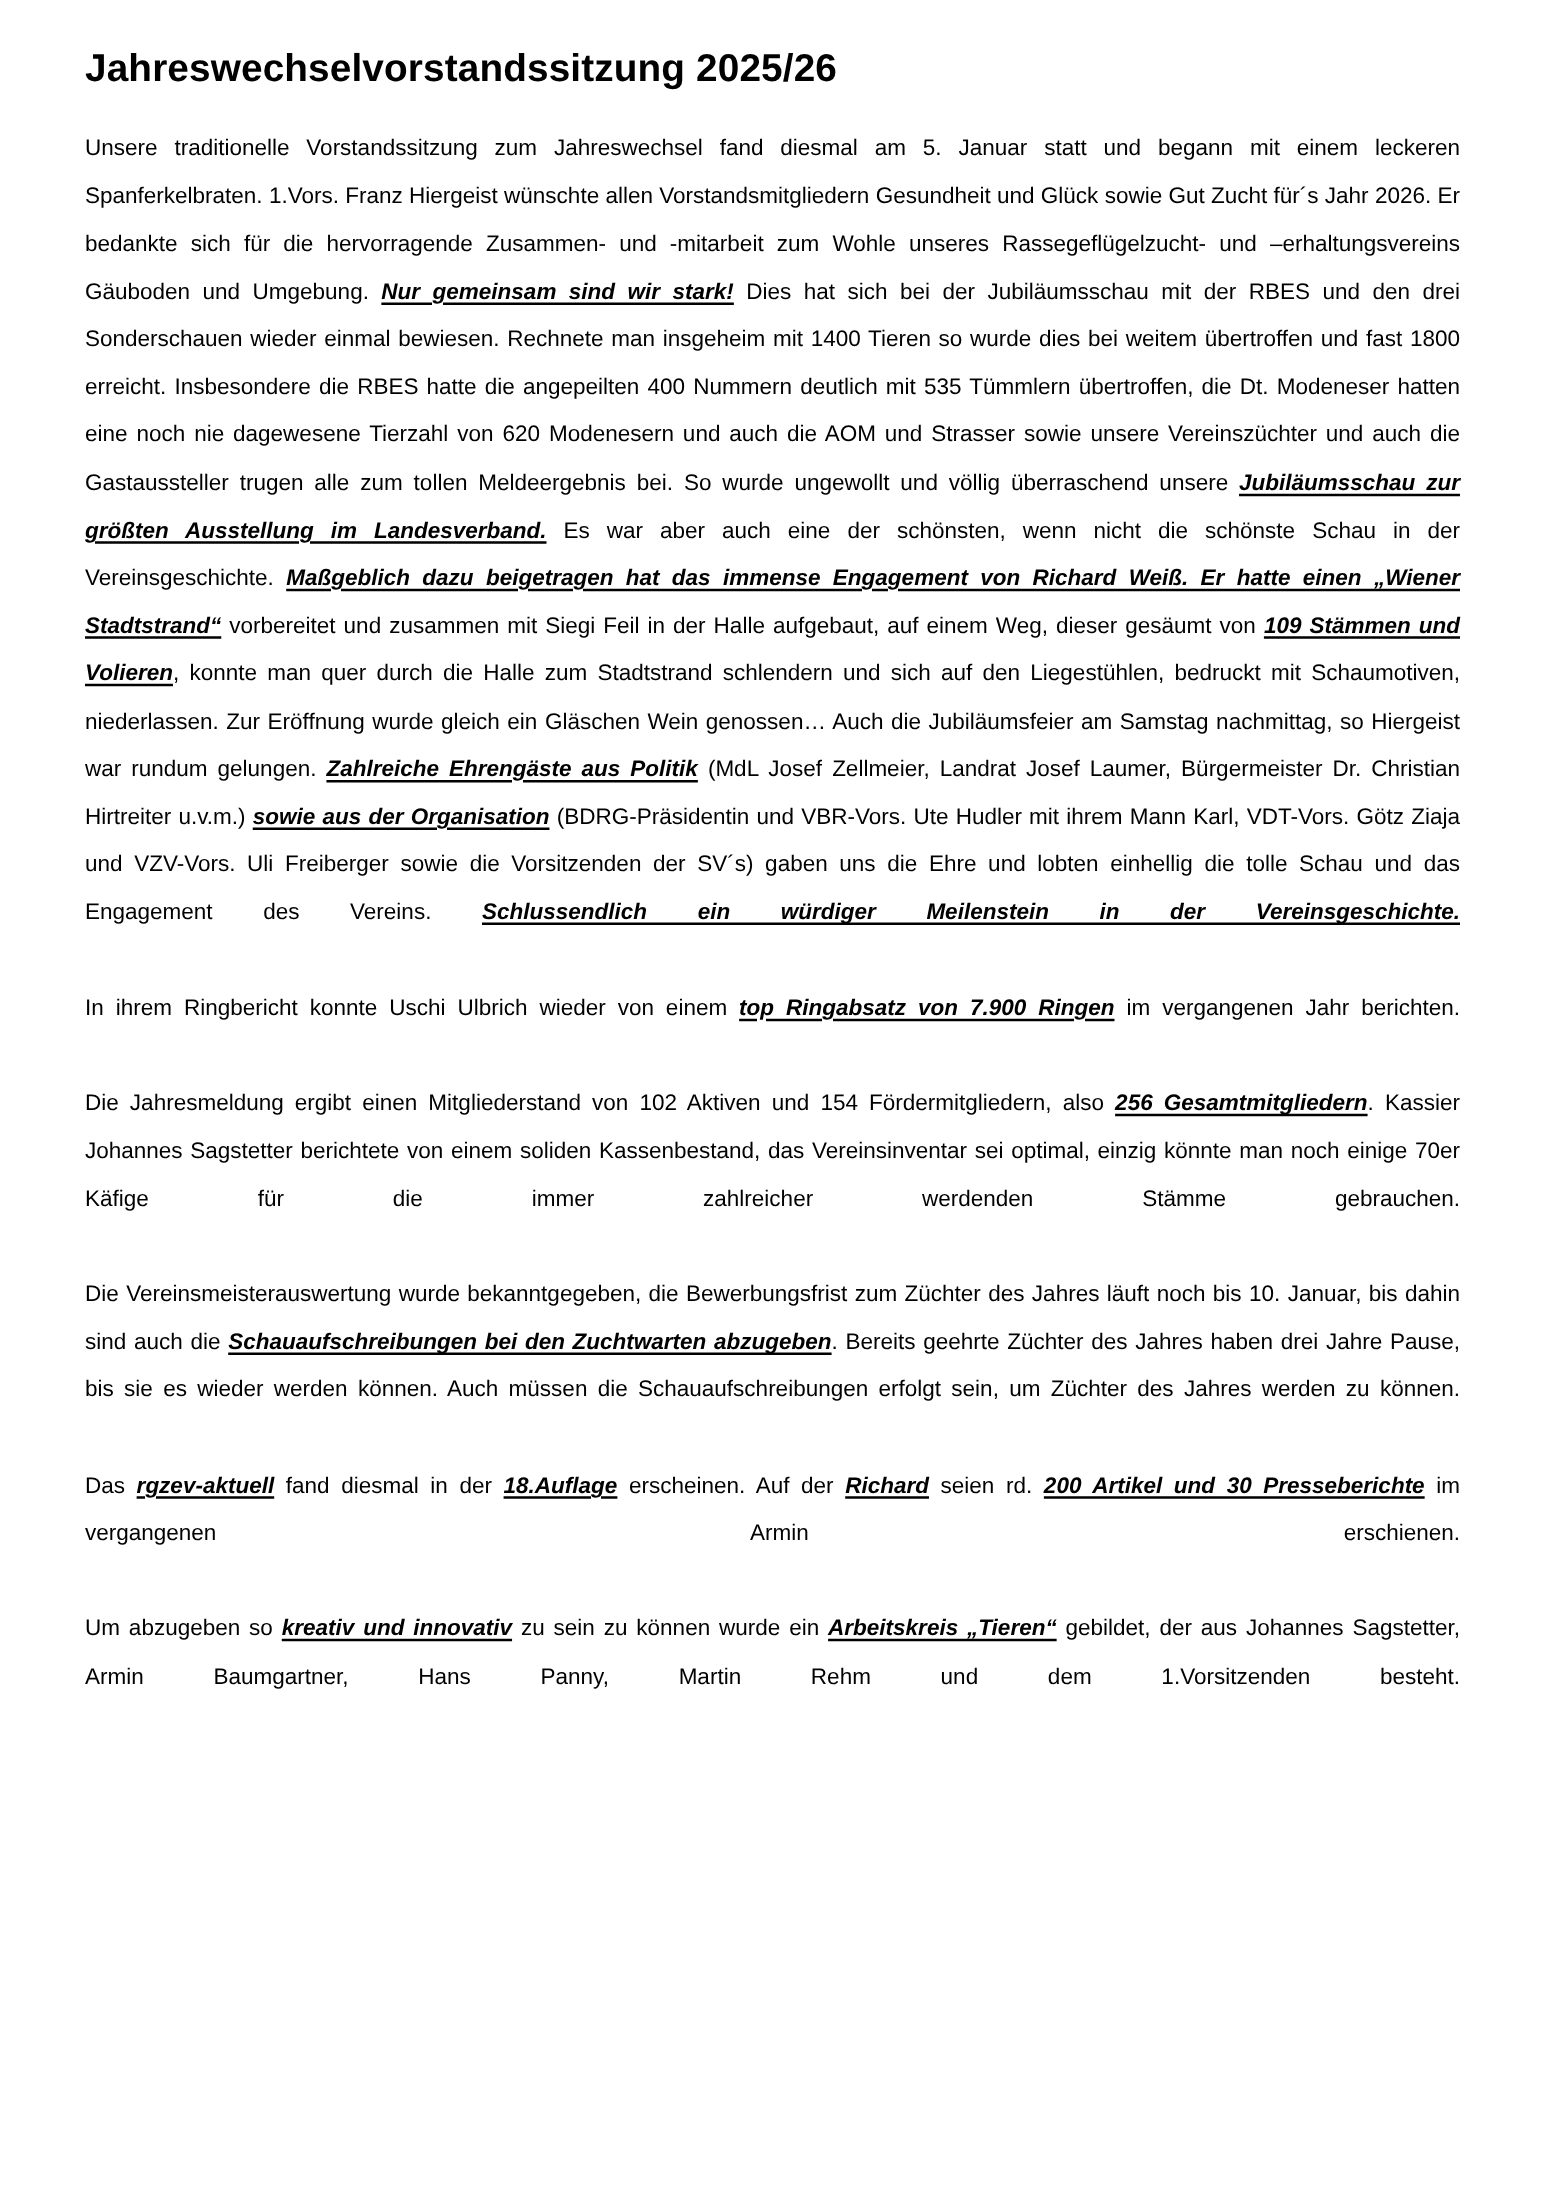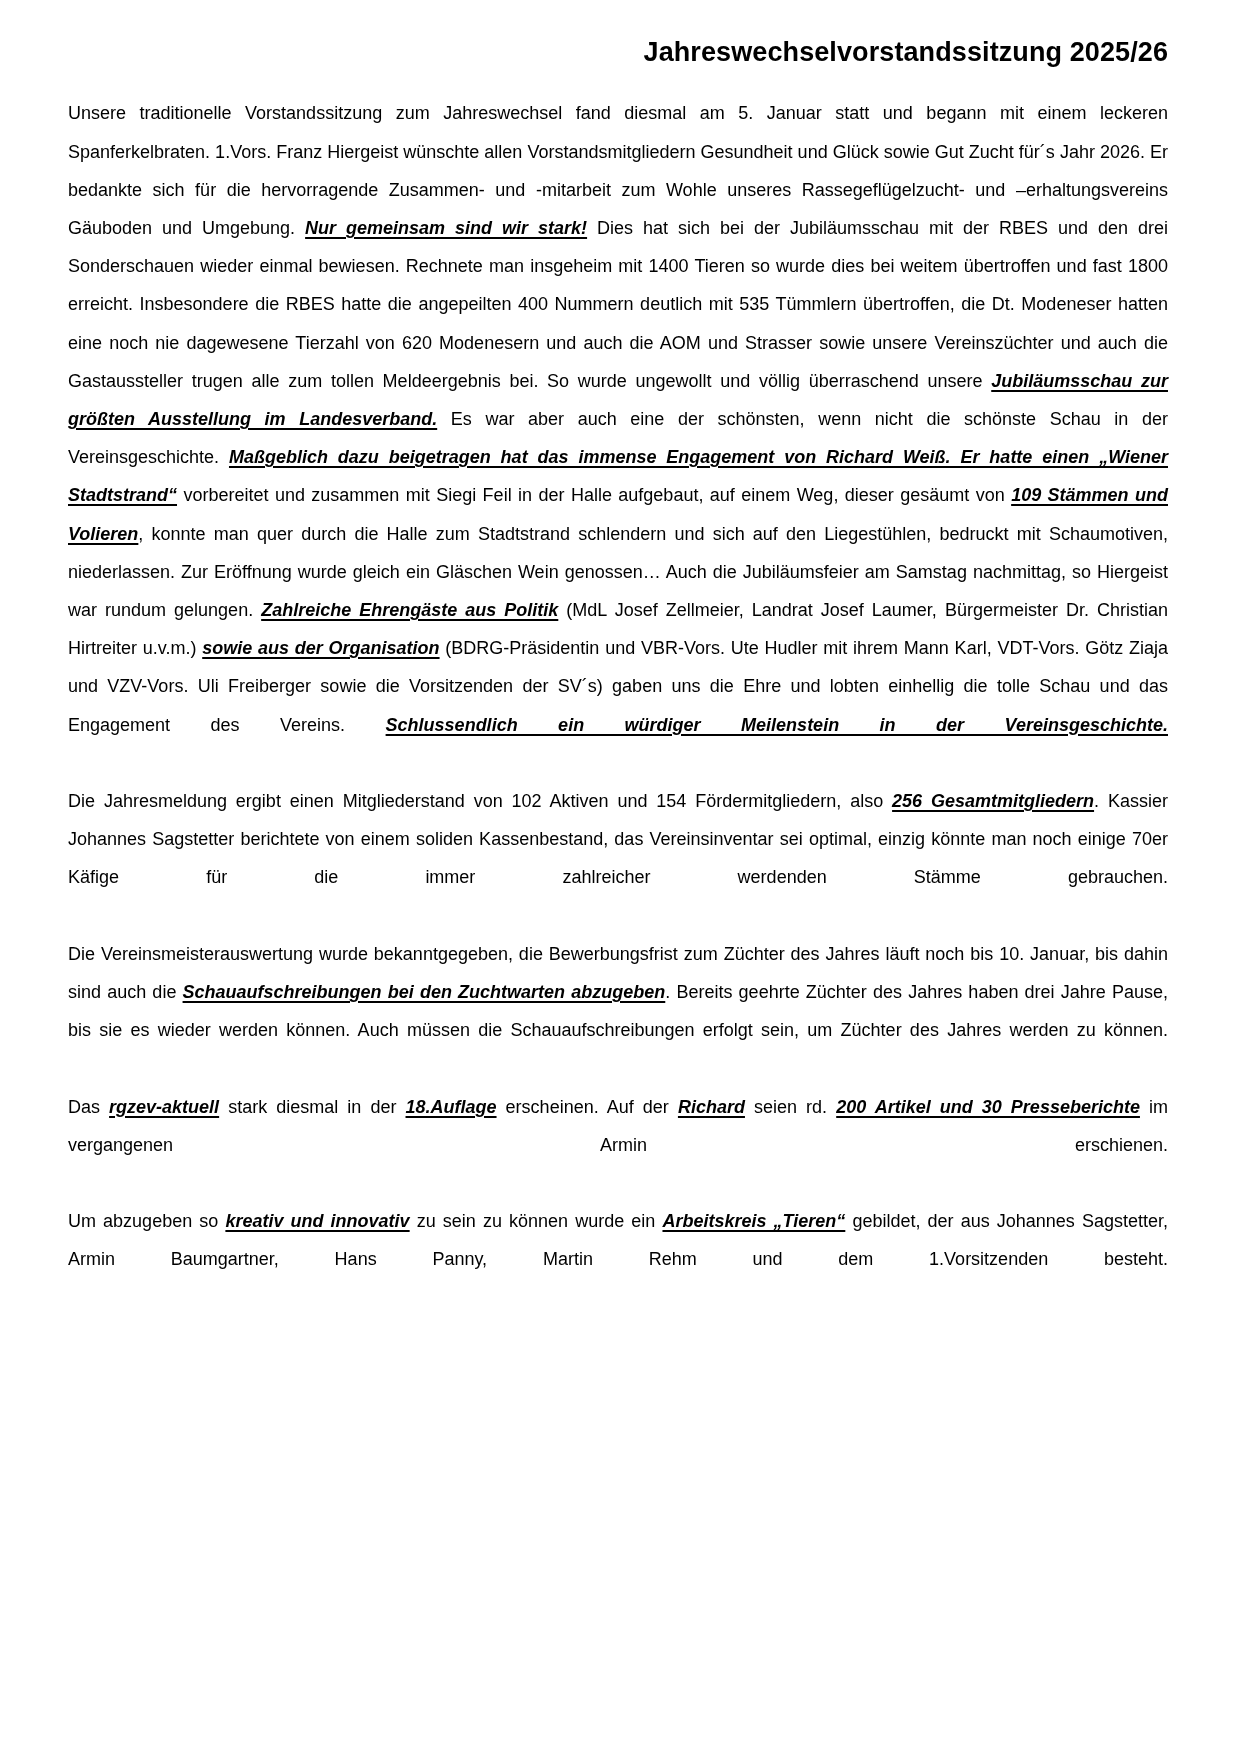--- a/index.html
+++ b/index.html
@@ -17,22 +17,22 @@
   }
   #page {
     box-sizing: border-box;
     width: 1240px;
     min-height: 1754px;
     padding: 22px 72px 40px 68px;
     background: #ffffff;
     position: relative;
   }
   #doc-title {
-    text-align: right;
-    font-size: 27px;
+    text-align: left;
+    font-size: 31px;
     font-weight: bold;
     letter-spacing: 0.1px;
     margin: 14px 0 26px 0;
     line-height: 1.2;
   }
   .para {
     text-align: justify;
     text-justify: inter-word;
     font-size: 18px;
     line-height: 38.2px;
@@ -59,19 +59,20 @@
 </style>
 </head>
 <body>
 
 <div id="page">
 
   <h1 id="doc-title">Jahreswechselvorstandssitzung 2025/26</h1>
 
   <div id="body-text">
       <p class="para"><span>Unsere traditionelle Vorstandssitzung zum Jahreswechsel fand diesmal am 5. Januar statt und begann mit einem leckeren Spanferkelbraten. 1.Vors. Franz Hiergeist wünschte allen Vorstandsmitgliedern Gesundheit und Glück sowie Gut Zucht für´s Jahr 2026. Er bedankte sich für die hervorragende Zusammen- und -mitarbeit zum Wohle unseres Rassegeflügelzucht- und –erhaltungsvereins Gäuboden und Umgebung. </span><em class="emph">Nur gemeinsam sind wir stark!</em><span> Dies hat sich bei der Jubiläumsschau mit der RBES und den drei Sonderschauen wieder einmal bewiesen. Rechnete man insgeheim mit 1400 Tieren so wurde dies bei weitem übertroffen und fast 1800 erreicht. Insbesondere die RBES hatte die angepeilten 400 Nummern deutlich mit 535 Tümmlern übertroffen, die Dt. Modeneser hatten eine noch nie dagewesene Tierzahl von 620 Modenesern und auch die AOM und Strasser sowie unsere Vereinszüchter und auch die Gastaussteller trugen alle zum tollen Meldeergebnis bei. So wurde ungewollt und völlig überraschend unsere </span><em class="emph">Jubiläumsschau zur größten Ausstellung im Landesverband.</em><span> Es war aber auch eine der schönsten, wenn nicht die schönste Schau in der Vereinsgeschichte. </span><em class="emph">Maßgeblich dazu beigetragen hat das immense Engagement von Richard Weiß. Er hatte einen „Wiener Stadtstrand“</em><span> vorbereitet und zusammen mit Siegi Feil in der Halle aufgebaut, auf einem Weg, dieser gesäumt von </span><em class="emph">109 Stämmen und Volieren</em><span>, konnte man quer durch die Halle zum Stadtstrand schlendern und sich auf den Liegestühlen, bedruckt mit Schaumotiven, niederlassen. Zur Eröffnung wurde gleich ein Gläschen Wein genossen… Auch die Jubiläumsfeier am Samstag nachmittag, so Hiergeist war rundum gelungen. </span><em class="emph">Zahlreiche Ehrengäste aus Politik</em><span> (MdL Josef Zellmeier, Landrat Josef Laumer, Bürgermeister Dr. Christian Hirtreiter u.v.m.) </span><em class="emph">sowie aus der Organisation</em><span> (BDRG-Präsidentin und VBR-Vors. Ute Hudler mit ihrem Mann Karl, VDT-Vors. Götz Ziaja und VZV-Vors. Uli Freiberger sowie die Vorsitzenden der SV´s) gaben uns die Ehre und lobten einhellig die tolle Schau und das Engagement des Vereins. </span><em class="emph">Schlussendlich ein würdiger Meilenstein in der Vereinsgeschichte.</em></p>
+      <p class="para"><span>In ihrem Ringbericht konnte Uschi Ulbrich wieder von einem </span><em class="emph">top Ringabsatz von 7.900 Ringen</em><span> im vergangenen Jahr berichten.</span></p>
       <p class="para"><span>Die Jahresmeldung ergibt einen Mitgliederstand von 102 Aktiven und 154 Fördermitgliedern, also </span><em class="emph">256 Gesamtmitgliedern</em><span>. Kassier Johannes Sagstetter berichtete von einem soliden Kassenbestand, das Vereinsinventar sei optimal, einzig könnte man noch einige 70er Käfige für die immer zahlreicher werdenden Stämme gebrauchen.</span></p>
       <p class="para"><span>Die Vereinsmeisterauswertung wurde bekanntgegeben, die Bewerbungsfrist zum Züchter des Jahres läuft noch bis 10. Januar, bis dahin sind auch die </span><em class="emph">Schauaufschreibungen bei den Zuchtwarten abzugeben</em><span>. Bereits geehrte Züchter des Jahres haben drei Jahre Pause, bis sie es wieder werden können. Auch müssen die Schauaufschreibungen erfolgt sein, um Züchter des Jahres werden zu können.</span></p>
-      <p class="para"><span>Das </span><em class="emph">rgzev-aktuell</em><span> stark diesmal in der </span><em class="emph">18.Auflage</em><span> erscheinen. Auf der </span><em class="emph">Richard</em><span> seien rd. </span><em class="emph">200 Artikel und 30 Presseberichte</em><span> im vergangenen Armin erschienen.</span></p>
+      <p class="para"><span>Das </span><em class="emph">rgzev-aktuell</em><span> fand diesmal in der </span><em class="emph">18.Auflage</em><span> erscheinen. Auf der </span><em class="emph">Richard</em><span> seien rd. </span><em class="emph">200 Artikel und 30 Presseberichte</em><span> im vergangenen Armin erschienen.</span></p>
       <p class="para"><span>Um abzugeben so </span><em class="emph">kreativ und innovativ</em><span> zu sein zu können wurde ein </span><em class="emph">Arbeitskreis „Tieren“</em><span> gebildet, der aus Johannes Sagstetter, Armin Baumgartner, Hans Panny, Martin Rehm und dem 1.Vorsitzenden besteht.</span></p>
     </div>
 
 </div>
 
 </body></html>

